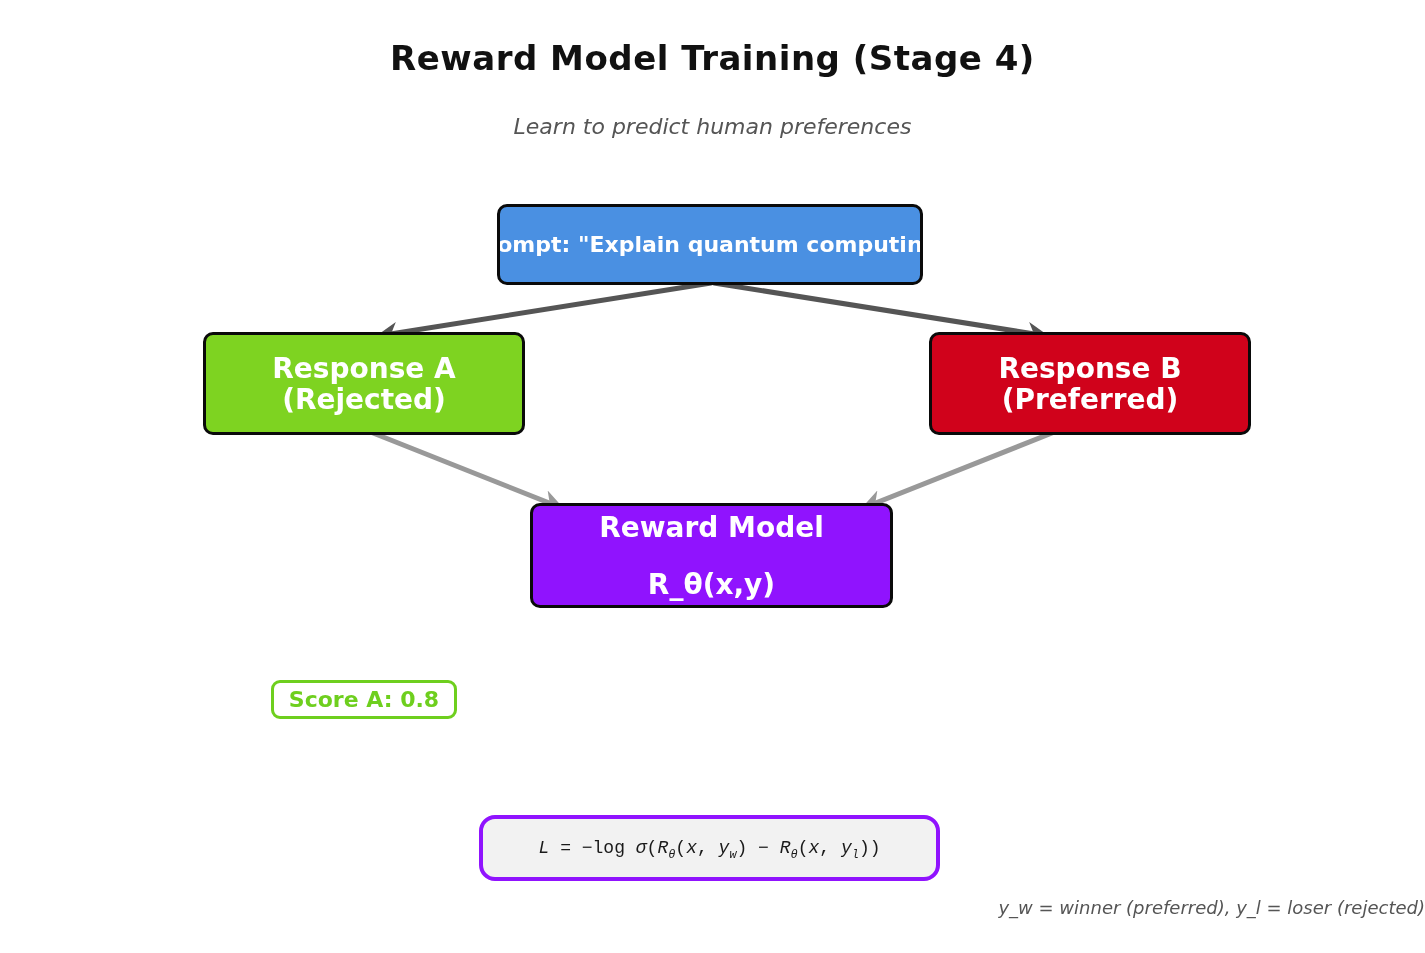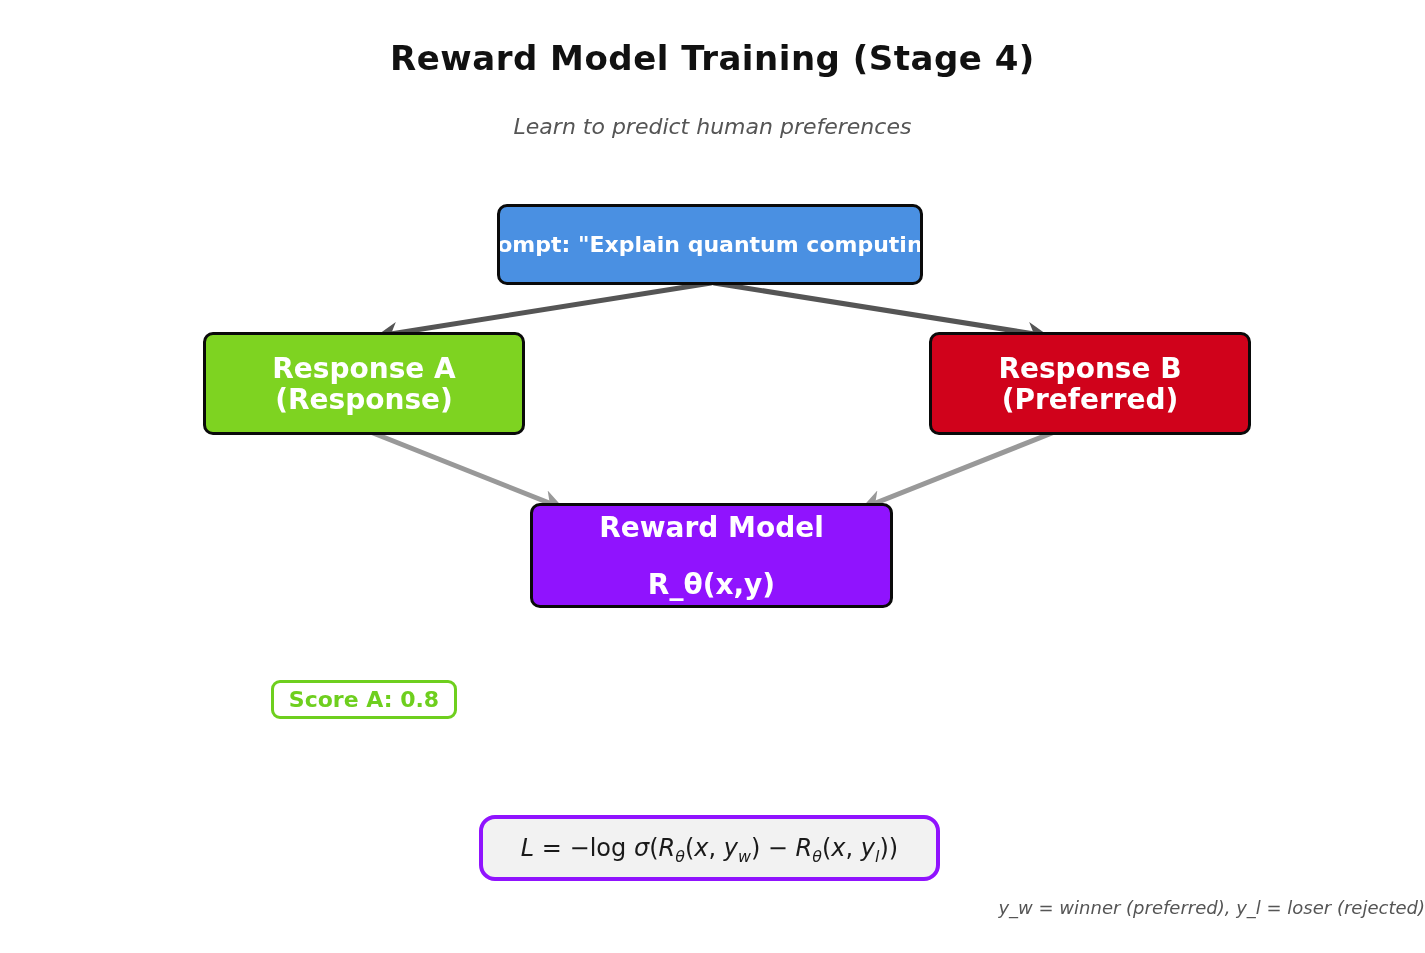--- a/index.html
+++ b/index.html
@@ -48,21 +48,21 @@
   .score-b { left: 968px; width: 186px; border: 3.5px solid #d0021b; color: #d0021b; }
 
   .loss-heading {
     position: absolute; top: 776px; left: 0; width: 100%;
     text-align: center; font-size: 25px; font-weight: bold; color: #111111;
   }
   .formula-box {
     position: absolute; left: 479px; top: 815px; width: 461px; height: 66px;
     background: #f2f2f2; border: 4px solid #9013fe; border-radius: 16px;
     display: flex; align-items: center; justify-content: center;
-    font-size: 24px; color: #1a1a1a; white-space: nowrap;
+    font-size: 18px; color: #1a1a1a; white-space: nowrap; font-family: Liberation Mono, monospace;
   }
   .formula-box sub { font-size: 66%; line-height: 0; }
   .formula-box .it { font-style: italic; }
   .footnote {
     position: absolute; top: 897px; left: 0; width: 100%;
     text-align: right; font-size: 18px; font-style: italic; color: #555555;
   }
 </style>
 </head>
 <body>
@@ -86,21 +86,21 @@
     <line x1="368" y1="431" x2="562" y2="508" stroke="#999999" stroke-width="5" stroke-linecap="round" marker-end="url(#head-light)"></line>
     <line x1="1057" y1="431" x2="863" y2="508" stroke="#999999" stroke-width="5" stroke-linecap="round" marker-end="url(#head-light)"></line>
   </svg>
 
   <div class="node node-prompt">
     <span class="line">Prompt: "Explain quantum computing"</span>
   </div>
 
   <div class="node node-response-a">
     <span class="line">Response A</span>
-    <span class="line">(Response)</span>
+    <span class="line">(Rejected)</span>
   </div>
 
   <div class="node node-response-b">
     <span class="line">Response B</span>
     <span class="line">(Preferred)</span>
   </div>
 
   <div class="node node-reward">
     <span class="line">Reward Model</span>
     <span class="line">R_θ(x,y)</span>

